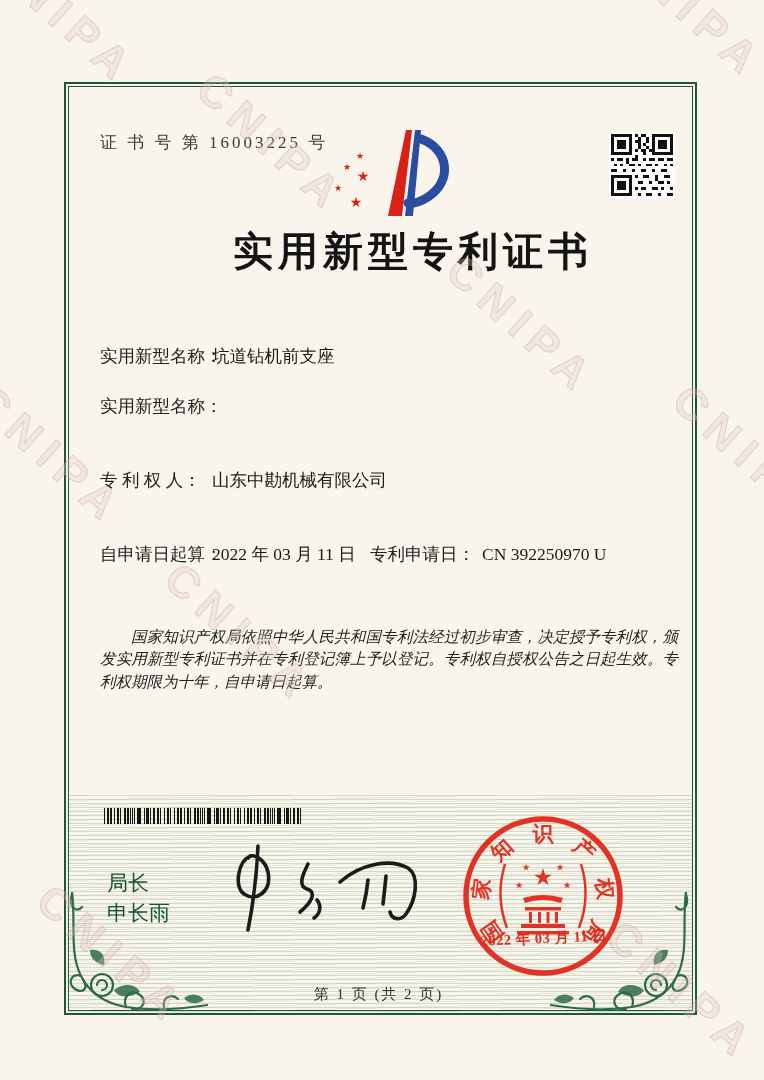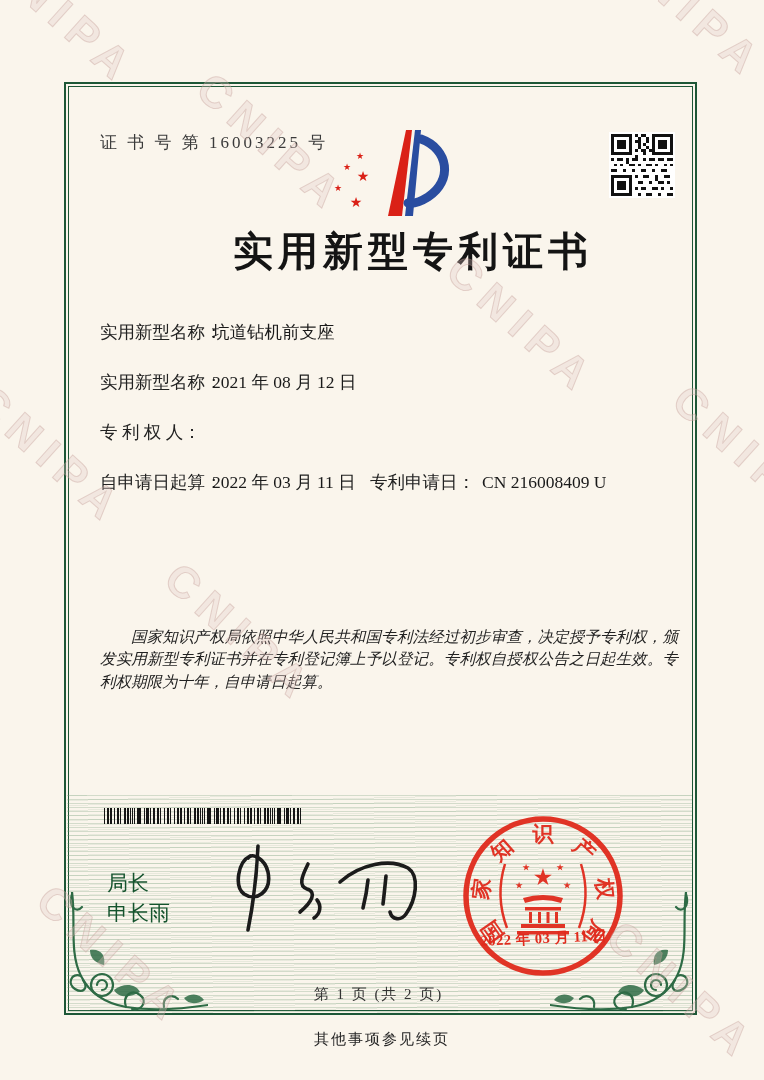--- a/index.html
+++ b/index.html
@@ -29,21 +29,21 @@
   .logo .star{fill:var(--logo-red); font-family:"DejaVu Sans",sans-serif;}
   .logo .wedge-red{fill:var(--logo-red);}
   .logo .wedge-blue{fill:var(--logo-blue);}
   .logo .bowl{stroke:var(--logo-blue); stroke-width:9; fill:none; stroke-linecap:round;}
   .qr{left:609px; top:132px; width:62px; height:62px; background:#fff; padding:2px;}
   .title{left:64px; top:224px; width:698px; text-align:center; font-size:40px; font-weight:700;
          letter-spacing:5px; color:#141414;}
   .fields{left:100px; top:320px; width:575px;}
   .frow{display:flex; align-items:baseline; margin-bottom:26px; font-size:17.5px; white-space:pre;}
   .flabel{flex:none; width:112px; color:#222;}
-  .fvalue{color:#1a1a1a;}
+  .fvalue{color:#1a1a1a;margin-top:24px;}
   .fvalue.first{flex:none; width:158px;}
   .paras{left:100px; top:626px; width:578px; font-size:15.5px; line-height:22.4px;
          text-align:justify; color:#222;font-style:italic;}
   .paras p{margin:0; text-indent:2em;}
   .barcode{left:104px; top:808px; width:200px; height:16px;
     background:
       repeating-linear-gradient(90deg,#151515 0 1px,transparent 1px 3px,#151515 3px 5px,transparent 5px 6px,#151515 6px 7px,transparent 7px 10px),
       repeating-linear-gradient(90deg,#151515 0 1px,transparent 1px 7px);
   }
   .signer{left:107px; top:868px; font-family:"Liberation Sans","DejaVu Sans",sans-serif;
@@ -117,30 +117,30 @@
 
   <div class="abs title">实用新型专利证书</div>
 
   <div class="abs fields">
     <div class="frow">
       <span class="flabel">实用新型名称：</span>
       <span class="fvalue">坑道钻机前支座</span>
     </div>
     <div class="frow">
       <span class="flabel">实用新型名称：</span>
-      <span class="fvalue">2021 年 08 月 12 日</span>
     </div>
     <div class="frow">
       <span class="flabel">专 利 权 人：</span>
+      <span class="fvalue">山东中勘机械有限公司</span>
     </div>
     <div class="frow">
       <span class="flabel">自申请日起算：</span>
       <span class="fvalue first">2022 年 03 月 11 日</span>
       <span class="flabel">专利申请日：</span>
-      <span class="fvalue">CN 216008409 U</span>
+      <span class="fvalue">CN 392250970 U</span>
     </div>
   </div>
 
   <div class="abs paras">
     <p>国家知识产权局依照中华人民共和国专利法经过初步审查，决定授予专利权，颁发实用新型专利证书并在专利登记簿上予以登记。专利权自授权公告之日起生效。专利权期限为十年，自申请日起算。</p>
   </div>
 
   <div class="abs barcode"></div>
 
   <div class="abs signer">
@@ -183,21 +183,20 @@
       <rect class="emblem" x="96" y="100" width="3" height="11"></rect>
       <rect class="emblem" x="62" y="112" width="44" height="4"></rect>
       <rect class="emblem" x="58" y="119" width="52" height="3.5"></rect>
       <path class="arcline" d="M46,52 Q36,84 48,116"></path>
       <path class="arcline" d="M122,52 Q132,84 120,116"></path>
     </g>
   </svg>
   <div class="abs seal-date">2022 年 03 月 11 日</div>
 
   <div class="abs page-no">第 1 页 (共 2 页)</div>
-  <div class="abs footer-note">其他事项参见续页</div>
 
   <svg class="abs flourish fl-bl" viewBox="0 0 142 122" aria-hidden="true">
     <path d="M6,0 C10,30 3,60 15,84 C23,100 38,111 60,115 C86,119 116,117 142,113"></path>
     <path d="M6,2 C2,14 10,22 16,15"></path>
     <path d="M15,84 C5,80 1,92 9,97 C17,102 23,96 17,88"></path>
     <circle cx="36" cy="93" r="11"></circle>
     <path d="M36,93 m-5,0 a5,5 0 1 1 10,0 a5,5 0 0 1 -5,5"></path>
     <path d="M60,115 C56,103 66,97 74,103 C82,109 76,119 66,117"></path>
     <path d="M98,115 C96,105 106,101 112,107"></path>
     <path class="leaf" d="M24,58 C34,56 40,63 38,73 C30,71 24,67 24,58 Z"></path>

